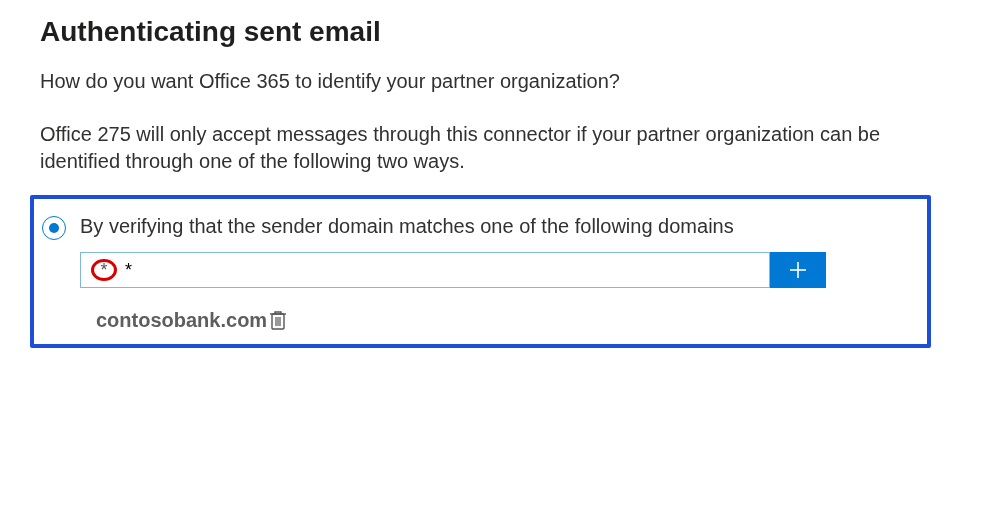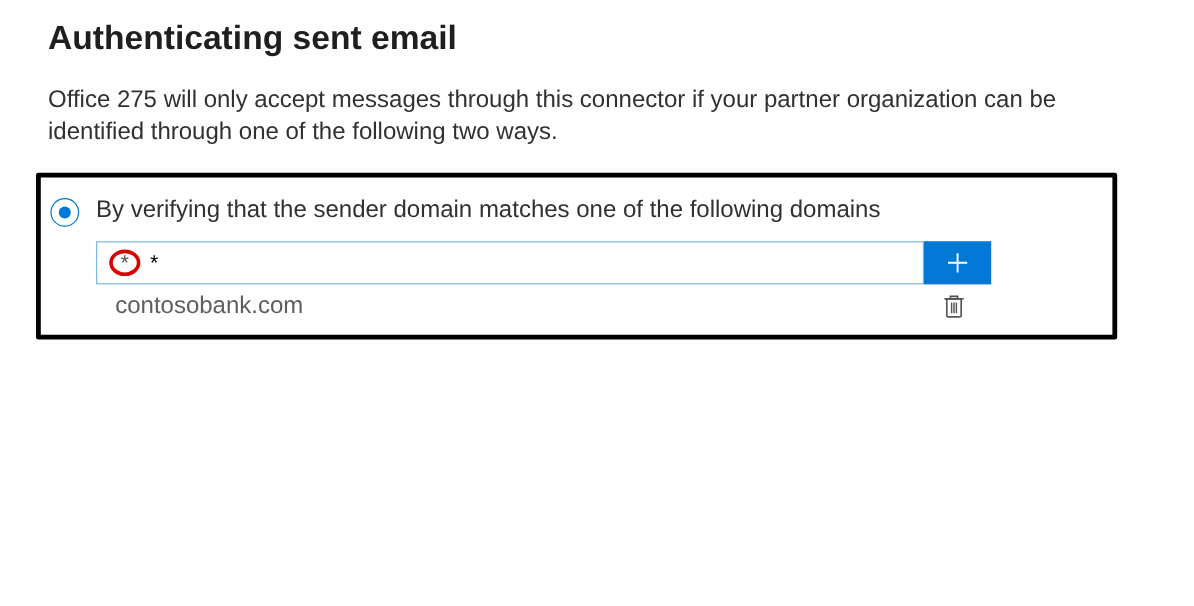--- a/index.html
+++ b/index.html
@@ -28,21 +28,21 @@
   }
   p.desc {
     font-size: 20px;
     margin: 0 0 20px 0;
     line-height: 1.35;
     color: #323130;
   }
 
   
   .highlight-box {
-    border: 4px solid #000000;
+    border: 4px solid #1d4ed8;
     border-radius: 2px;
     padding: 14px 14px 12px 0;
     margin-left: -10px;
     margin-bottom: 14px;
   }
 
   
   .option-row {
     display: flex;
     align-items: flex-start;
@@ -138,26 +138,26 @@
     align-items: center;
     justify-content: center;
     cursor: pointer;
   }
   .add-btn svg { stroke: #fff; }
 
   
   .domain-list-row {
     display: flex;
     align-items: center;
-    justify-content: space-between;
-    margin-top: 6px;
+    margin-top: 20px;
     padding-left: 16px;
     padding-right: 20px;
     width: 746px;
     box-sizing: border-box;
+    font-weight: bold;
   }
   .domain-name {
     font-size: 20px;
     color: #605e5c;
   }
   .delete-btn {
     width: 22px;
     height: 24px;
     cursor: pointer;
     display: flex;
@@ -176,20 +176,21 @@
   
   [data-bind] { }
 </style>
 </head>
 <body>
 
 <div class="page">
 
   <h1 class="title" data-bind="header.title">Authenticating sent email</h1>
 
+  <p class="lead" data-bind="header.question">How do you want Office 365 to identify your partner organization?</p>
 
   <p class="desc" data-bind="header.description">Office 275 will only accept messages through this connector if your partner organization can be identified through one of the following two ways.</p>
 
   <div class="highlight-box">
     <div class="option-row">
       <div class="radio selected"></div>
       <div class="option-body">
         <div class="option-label" data-bind="options.byDomain.label">By verifying that the sender domain matches one of the following domains</div>
 
         <div class="domain-input-row">

